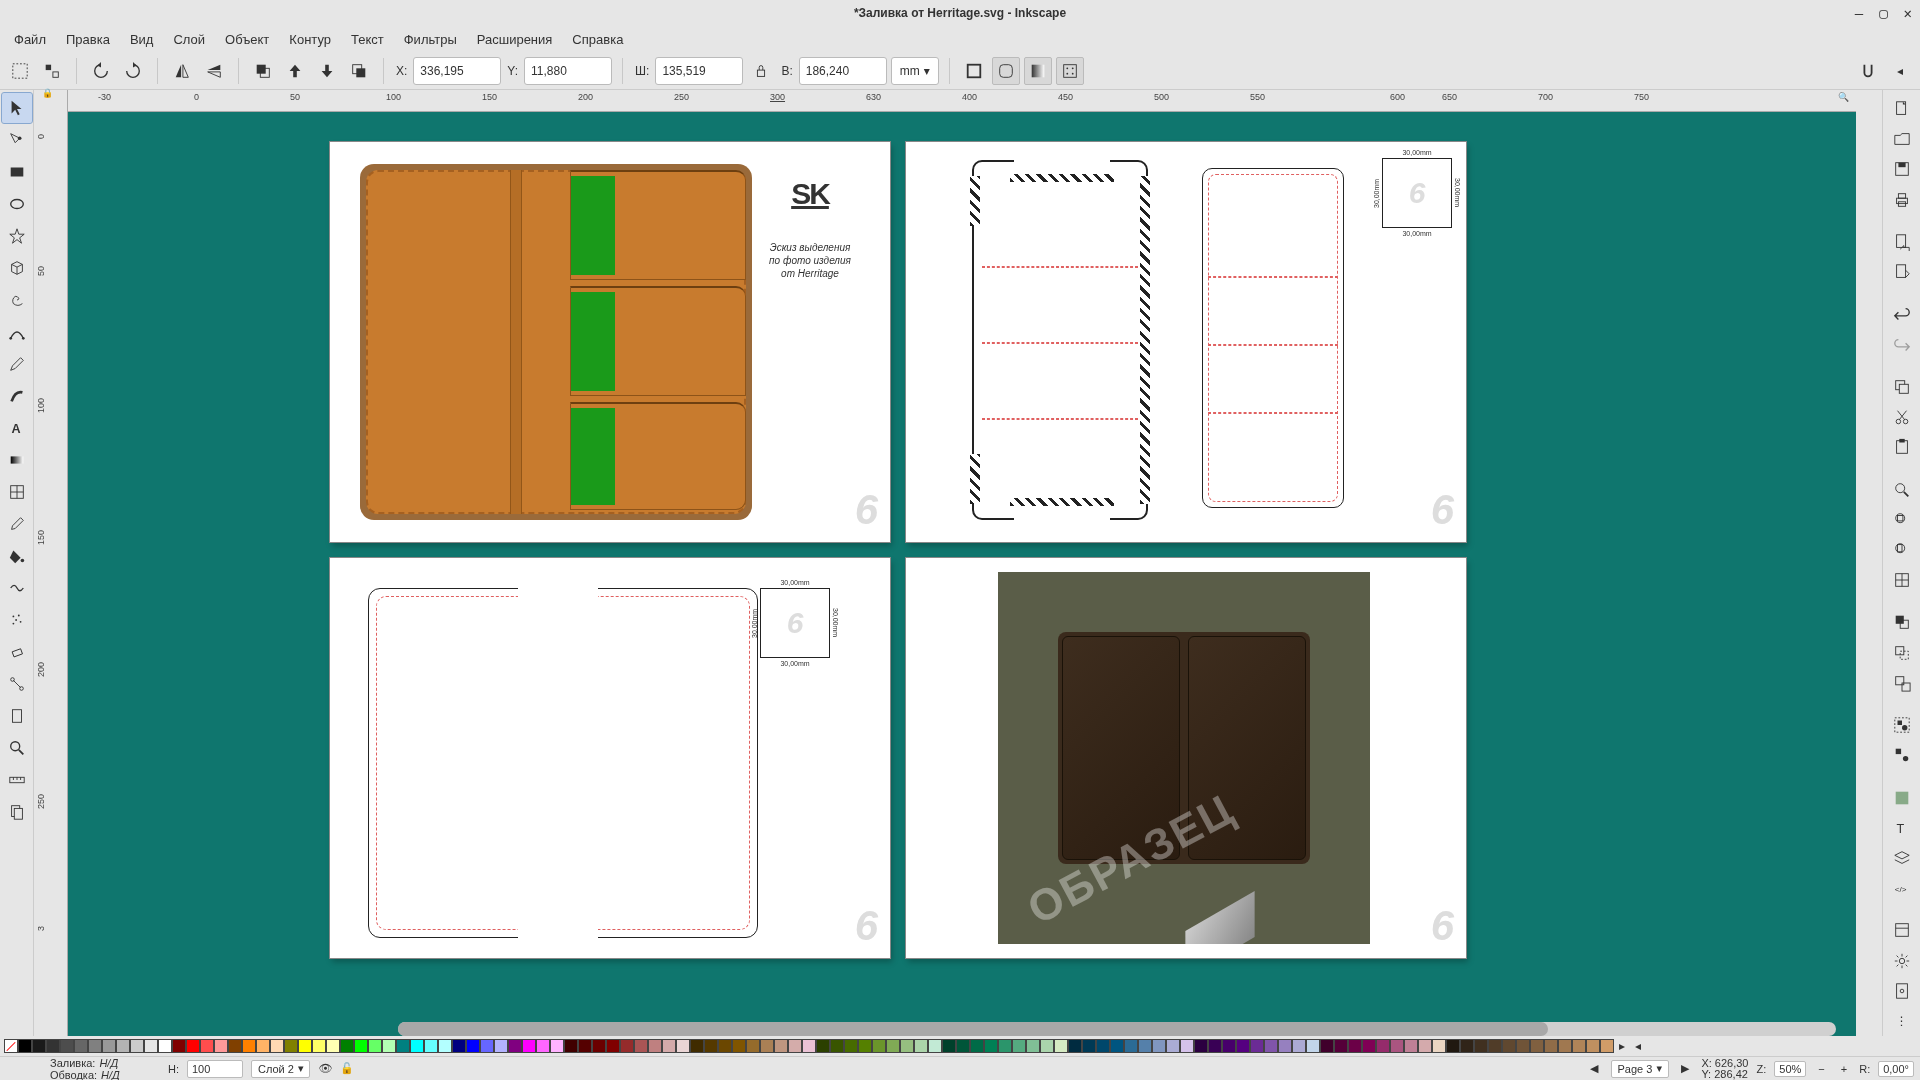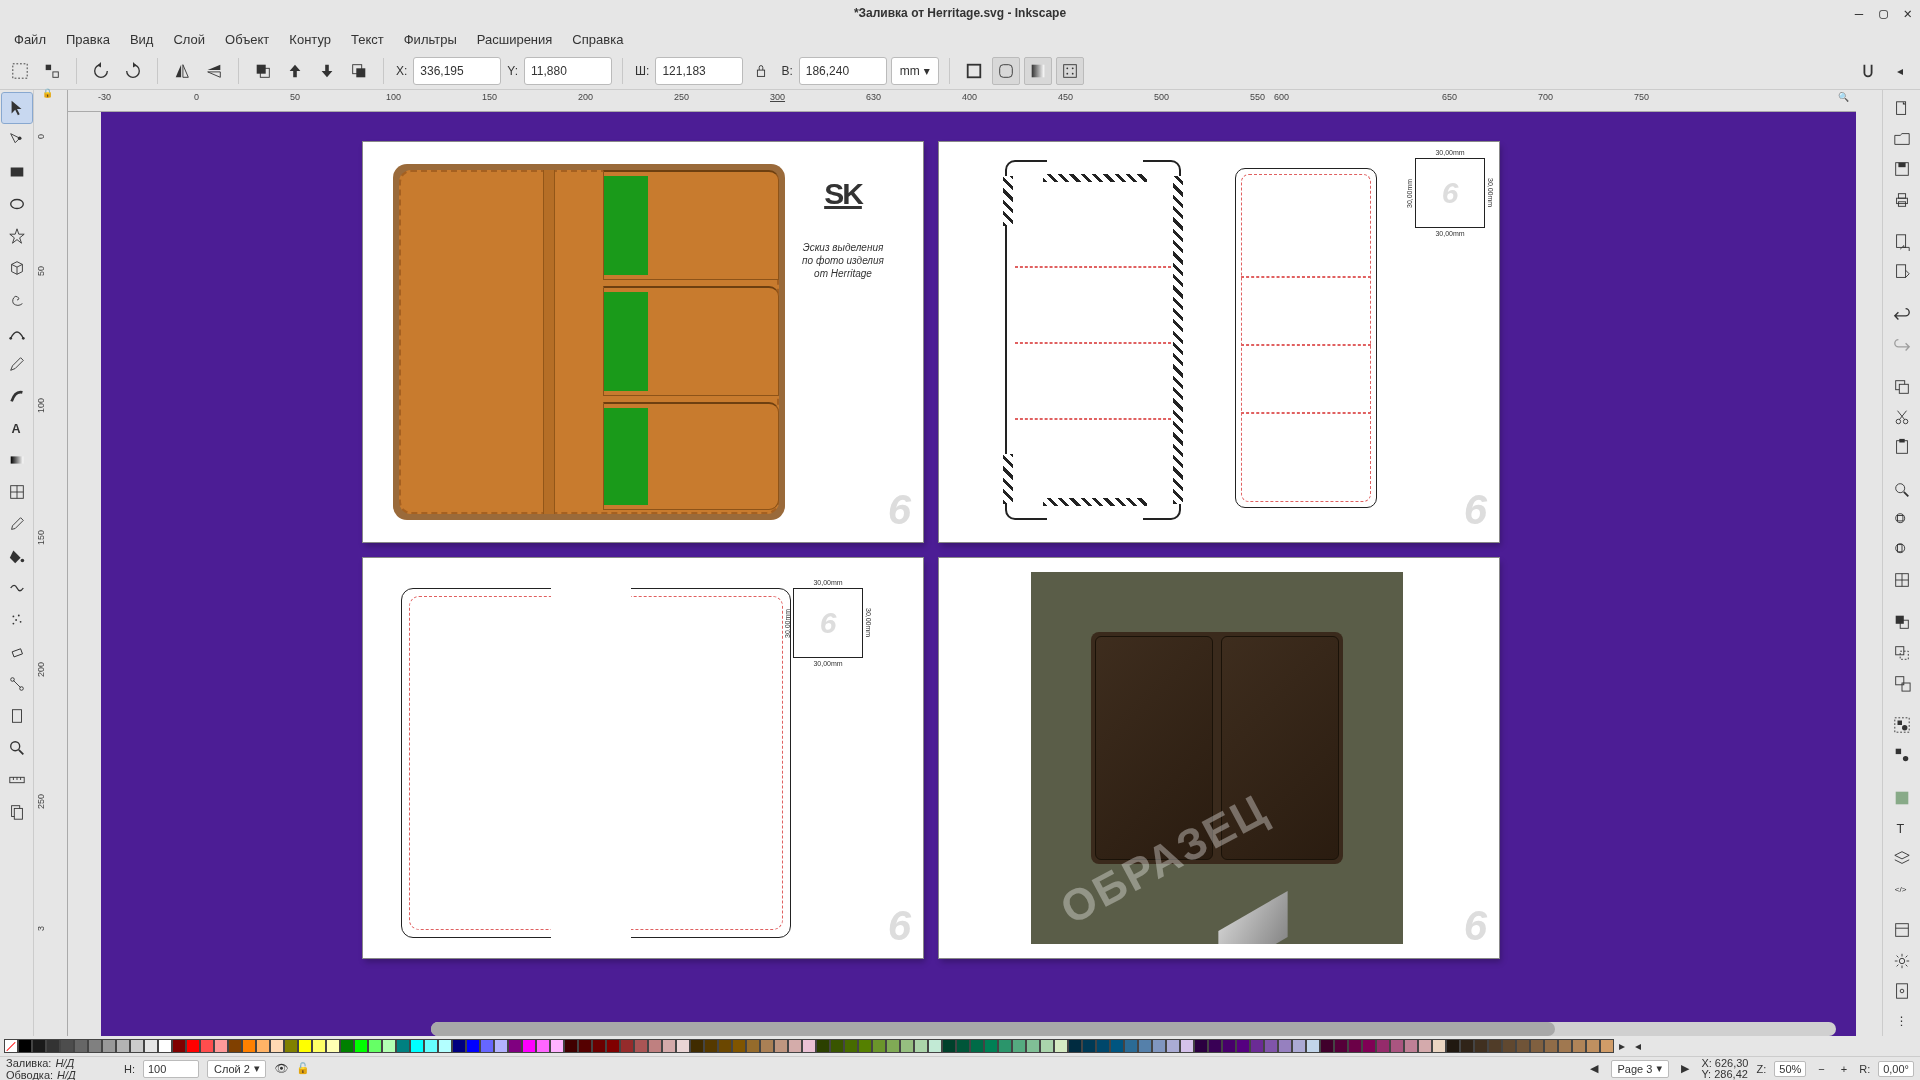--- a/index.html
+++ b/index.html
@@ -36,21 +36,21 @@
 .toolbox .tool svg { width: 18px; height: 18px; }
 
 
 .canvas-wrap { flex: 1; position: relative; display: flex; }
 .vruler { width: 34px; background: #e6e6e6; border-right: 1px solid #aaa; position: relative; font-size: 9px; color: #444; }
 .vruler .lock { position: absolute; top: -2px; left: 8px; }
 .vruler .tick { position: absolute; left: 2px; writing-mode: vertical-rl; transform: rotate(180deg); }
 .canvas-col { flex: 1; display: flex; flex-direction: column; }
 .hruler { height: 22px; background: #e6e6e6; border-bottom: 1px solid #aaa; position: relative; font-size: 9px; color: #444; overflow: hidden; }
 .hruler .tick { position: absolute; top: 2px; }
-.canvas { flex: 1; background: #4c1d95; position: relative; overflow: hidden; margin-left: 33px; }
+.canvas { flex: 1; background: #0f766e; position: relative; overflow: hidden; }
 
 
 .page { position: absolute; background: #fff; box-shadow: 0 0 0 1px #888, 2px 4px 6px rgba(0,0,0,0.25); }
 .page.p1 { left: 262px; top: 30px; width: 560px; height: 400px; }
 .page.p2 { left: 838px; top: 30px; width: 560px; height: 400px; }
 .page.p3 { left: 262px; top: 446px; width: 560px; height: 400px; }
 .page.p4 { left: 838px; top: 446px; width: 560px; height: 400px; }
 .wm { position: absolute; right: 12px; bottom: 8px; font-size: 42px; font-weight: bold; color: #ddd; font-style: italic; }
 
 
@@ -112,21 +112,21 @@
 
 
 .palette { height: 20px; background: #e6e6e6; display: flex; align-items: center; padding: 0 4px; gap: 0; }
 .palette .sw { width: 14px; height: 14px; border: 1px solid #444; cursor: pointer; flex-shrink: 0; }
 .palette .none { background: #fff; position: relative; }
 .palette .none::after { content:''; position:absolute; left:0; right:0; top:50%; border-top:1.5px solid red; transform: rotate(-45deg); }
 .palette .arrow { width: 16px; text-align: center; cursor: pointer; font-size: 12px; }
 
 
 .status { height: 24px; background: #e6e6e6; display: flex; align-items: center; padding: 0 6px; font-size: 11px; gap: 8px; border-top: 1px solid #ccc; }
-.status .fillstroke { width: 110px; line-height: 12px; }
+.status .fillstroke { width: 110px; line-height: 12px; margin-left: 44px; }
 .status .fillstroke div { display: flex; gap: 4px; }
 .status .spin { width: 56px; height: 18px; border: 1px solid #bbb; background: #fff; border-radius: 2px; display:flex; align-items:center; padding: 0 4px; font-size: 11px; }
 .status .spacer { flex: 1; }
 .status .layersel { border: 1px solid #bbb; background: #fff; border-radius: 2px; padding: 1px 6px; display:flex; align-items:center; gap: 4px; height: 18px; }
 .status .coords { font-family: monospace; font-size: 11px; line-height: 11px; }
 .status .zoom { border: 1px solid #bbb; background: #fff; padding: 1px 4px; border-radius: 2px; }
 .status .nav { cursor: pointer; padding: 0 4px; }
 .canvas-search { position: absolute; right: 6px; top: 2px; }
 </style>
 </head>
@@ -215,21 +215,21 @@
         <rect x="3" y="3" width="10" height="10" fill="none" stroke="#333"></rect>
       </svg>
     </div>
   <div class="sep"></div>
   <span class="lbl">X:</span>
   <div class="num wide">336,195</div>
   <span class="lbl">Y:</span>
   <div class="num wide">11,880</div>
   <div class="sep"></div>
   <span class="lbl">Ш:</span>
-  <div class="num wide">121,183</div>
+  <div class="num wide">135,519</div>
   <div class="btn">
       <svg viewBox="0 0 20 20">
         <rect x="6" y="9" width="8" height="7" fill="none" stroke="#333"></rect>
         <path d="M8 9 L8 6 A2 2 0 0 1 12 6 L12 9" fill="none" stroke="#333"></path>
       </svg>
     </div>
   <span class="lbl">В:</span>
   <div class="num wide">186,240</div>
   <div class="unit">
       <span>mm</span>
@@ -439,21 +439,21 @@
           <span class="tick" style="left: 318px;">100</span>
           <span class="tick" style="left: 414px;">150</span>
           <span class="tick" style="left: 510px;">200</span>
           <span class="tick" style="left: 606px;">250</span>
           <span class="tick" style="left: 702px; text-decoration: underline;">300</span>
           <span class="tick" style="left: 798px;">630</span>
           <span class="tick" style="left: 894px;">400</span>
           <span class="tick" style="left: 990px;">450</span>
           <span class="tick" style="left: 1086px;">500</span>
           <span class="tick" style="left: 1182px;">550</span>
-          <span class="tick" style="left: 1206px;">600</span>
+          <span class="tick" style="left: 1322px;">600</span>
           <span class="tick" style="left: 1374px;">650</span>
           <span class="tick" style="left: 1470px;">700</span>
           <span class="tick" style="left: 1566px;">750</span>
         </div>
       <div class="canvas">
 
         <div class="page p1">
           <div class="wallet">
             <div class="wallet-inner"></div>
             <div class="wallet-fold"></div>

